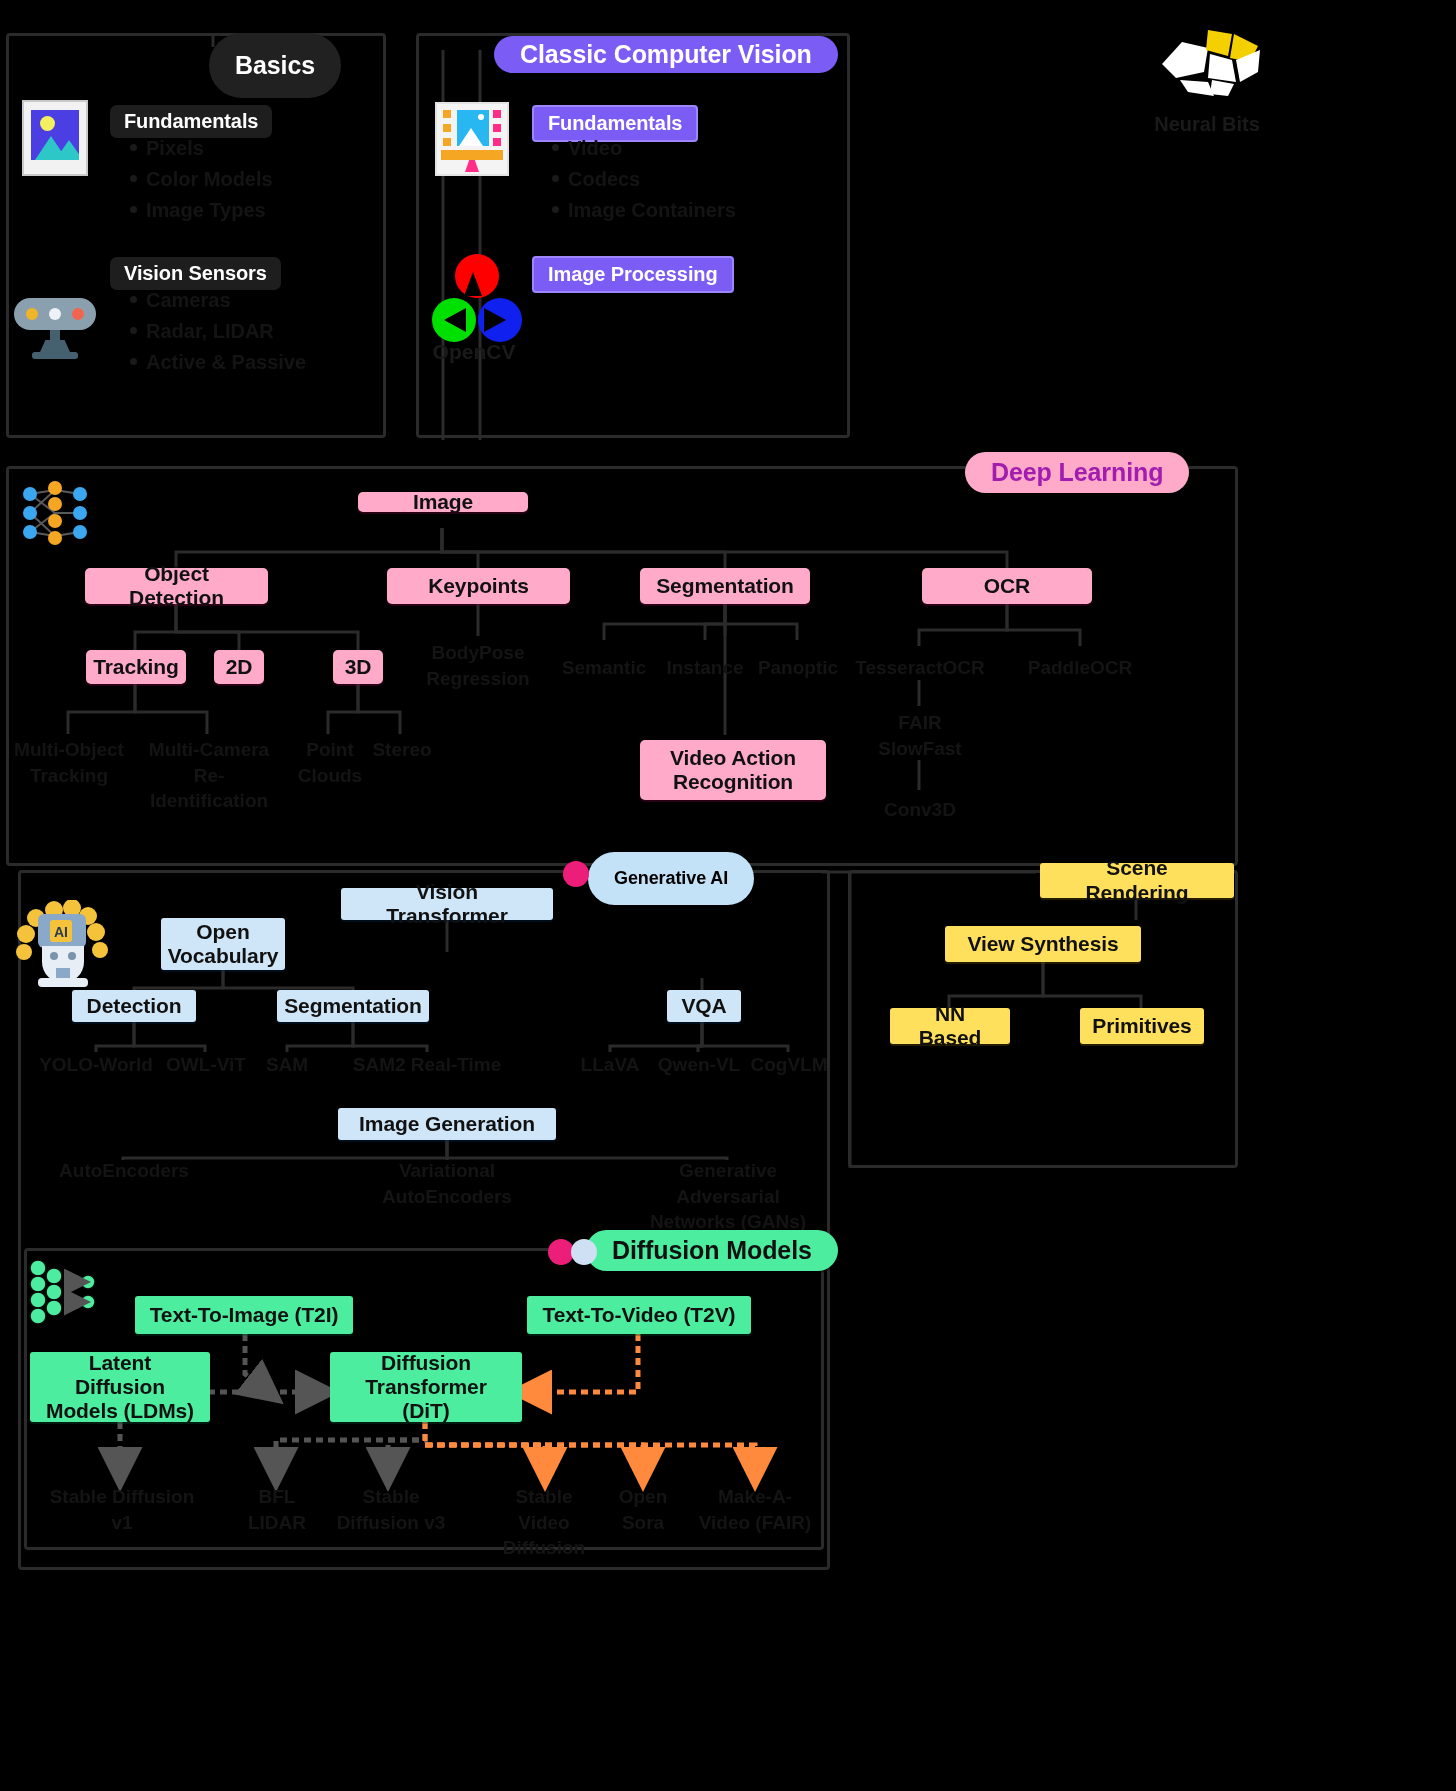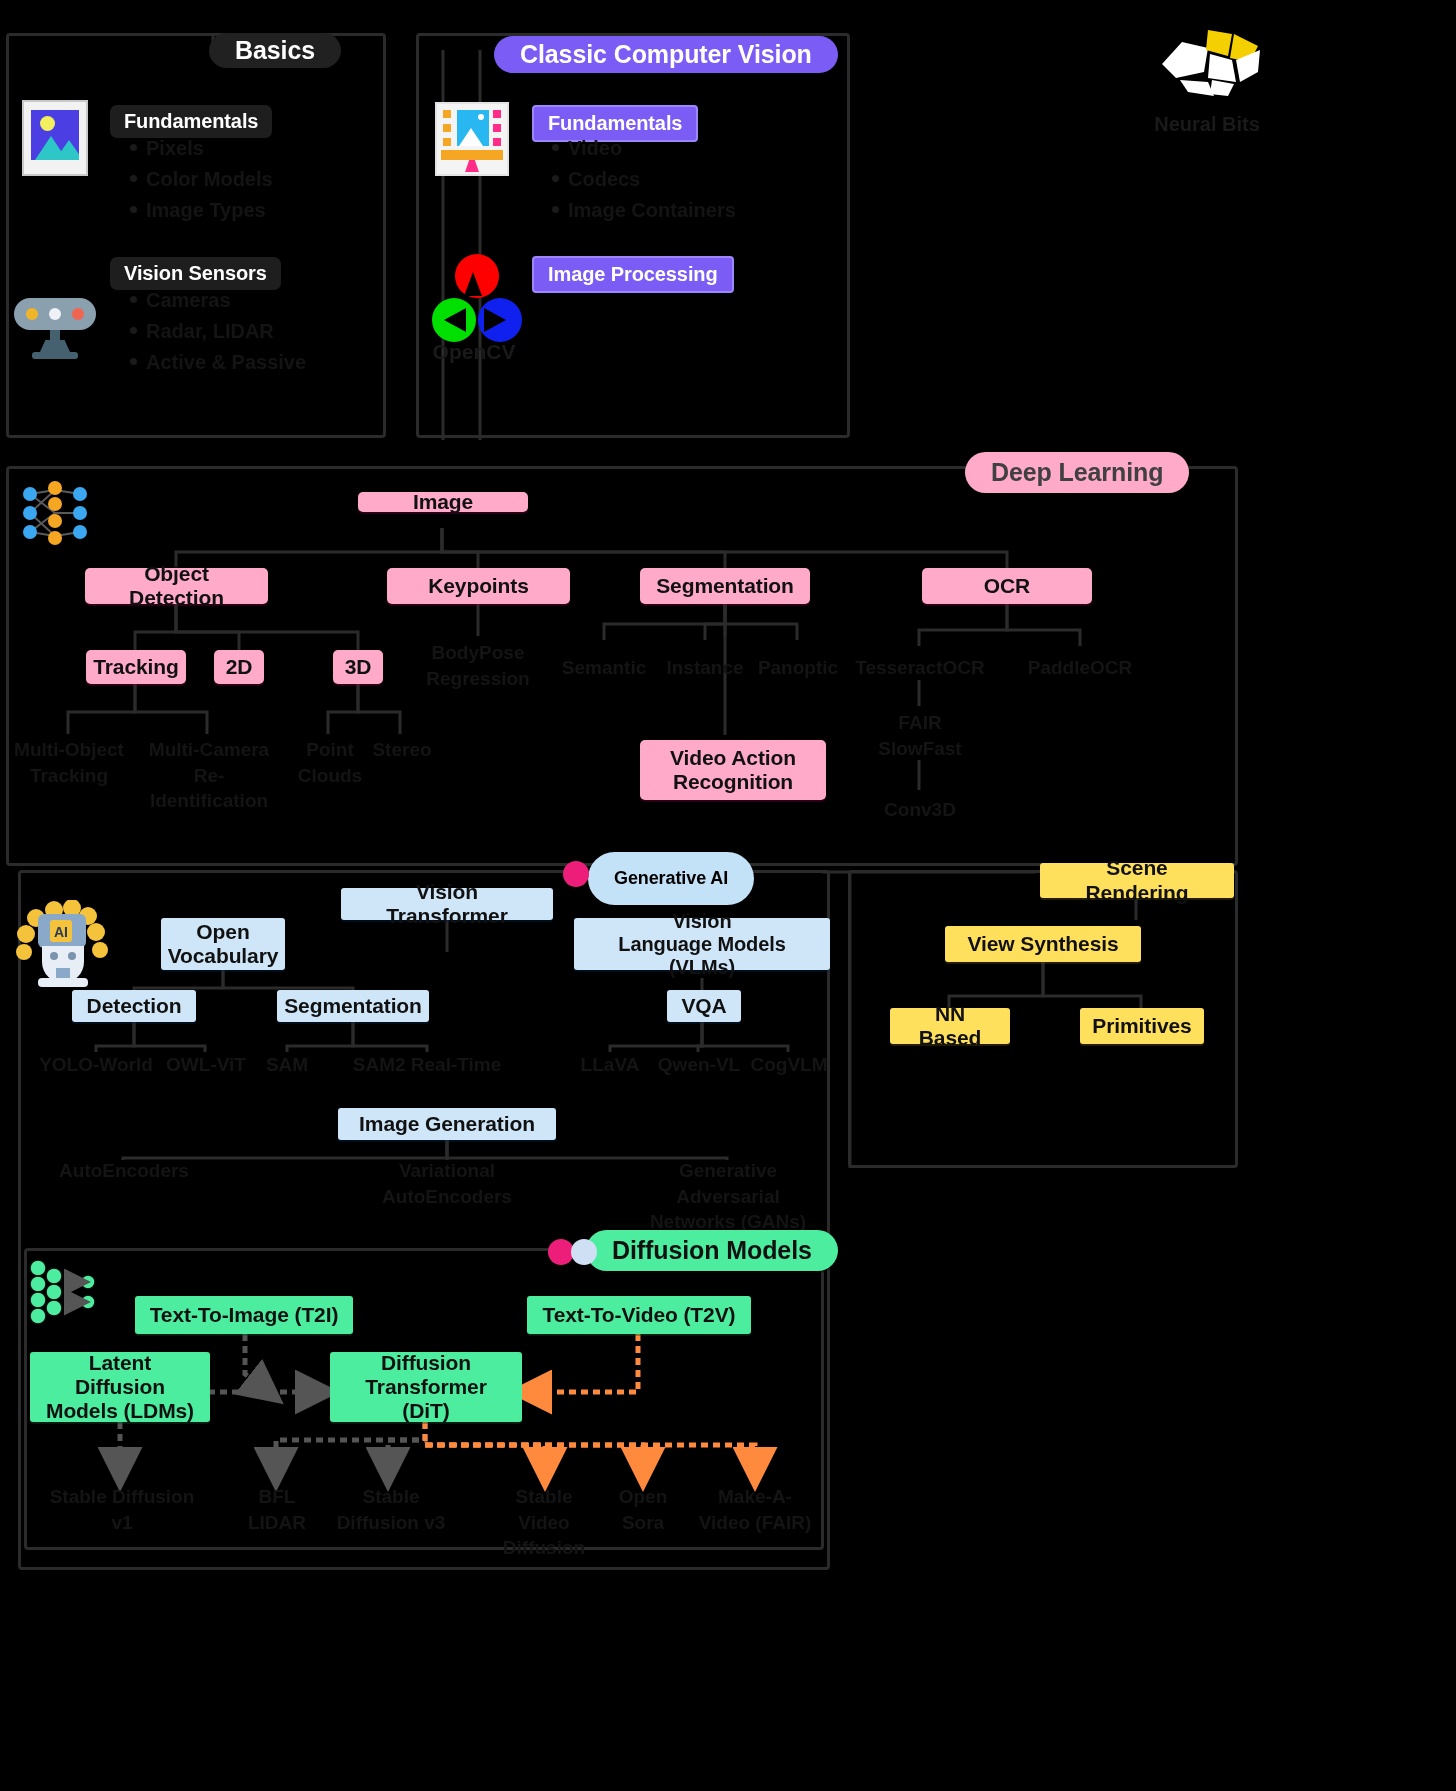--- a/index.html
+++ b/index.html
@@ -41,28 +41,28 @@
   }
 
   .pill {
     border-radius: 999px;
     box-shadow: 0 2px 0 rgba(0,0,0,.45);
   }
 
   
   .title-basics {
     background: #212121; color: #ffffff;
-    font-size: 25px; padding: 3px 26px;
+    font-size: 25px; padding: 18px 26px;
   }
   .title-ccv {
     background: #7b5cf5; color: #ffffff;
     font-size: 25px; padding: 4px 26px;
   }
   .title-dl {
-    background: #ffaac9; color: #404040;
+    background: #ffaac9; color: #a21caf;
     font-size: 25px; padding: 6px 26px;
   }
   .title-gen {
     background: #c3e1f7; color: #000000;
     font-size: 18px; padding: 16px 26px;
   }
   .title-diff {
     background: #4dedа0; color: #111111;
     font-size: 25px; padding: 6px 26px;
   }
@@ -419,22 +419,20 @@
       <circle cx="40" cy="56" r="4" fill="#7b93ad"></circle>
         <circle cx="58" cy="56" r="4" fill="#7b93ad"></circle>
       <rect x="42" y="68" width="14" height="10" fill="#8aa8c8"></rect>
       <rect x="24" y="78" width="50" height="9" rx="4" fill="#e8eef5"></rect>
     </svg>
   </div>
 
   <div class="chip node-blue" style="left:341px; top:888px; width:212px; height:32px;">Vision Transformer</div>
   <div class="chip node-blue" style="left:161px; top:918px; width:124px; height:52px;">Open
 Vocabulary</div>
-  <div class="chip node-blue" style="left:574px; top:918px; width:256px; height:52px; font-size:20px;">Vision
-Language Models (VLMs)</div>
 
   <div class="chip node-blue" style="left:72px; top:990px; width:124px; height:32px;">Detection</div>
   <div class="chip node-blue" style="left:277px; top:990px; width:152px; height:32px;">Segmentation</div>
   <div class="chip node-blue" style="left:667px; top:990px; width:74px; height:32px;">VQA</div>
 
   <div class="leaf" style="left:36px; top:1052px; width:120px;">YOLO-World</div>
   <div class="leaf" style="left:158px; top:1052px; width:96px;">OWL-ViT</div>
   <div class="leaf" style="left:252px; top:1052px; width:70px;">SAM</div>
   <div class="leaf" style="left:342px; top:1052px; width:170px;">SAM2 Real-Time</div>
   <div class="leaf" style="left:566px; top:1052px; width:88px;">LLaVA</div>

